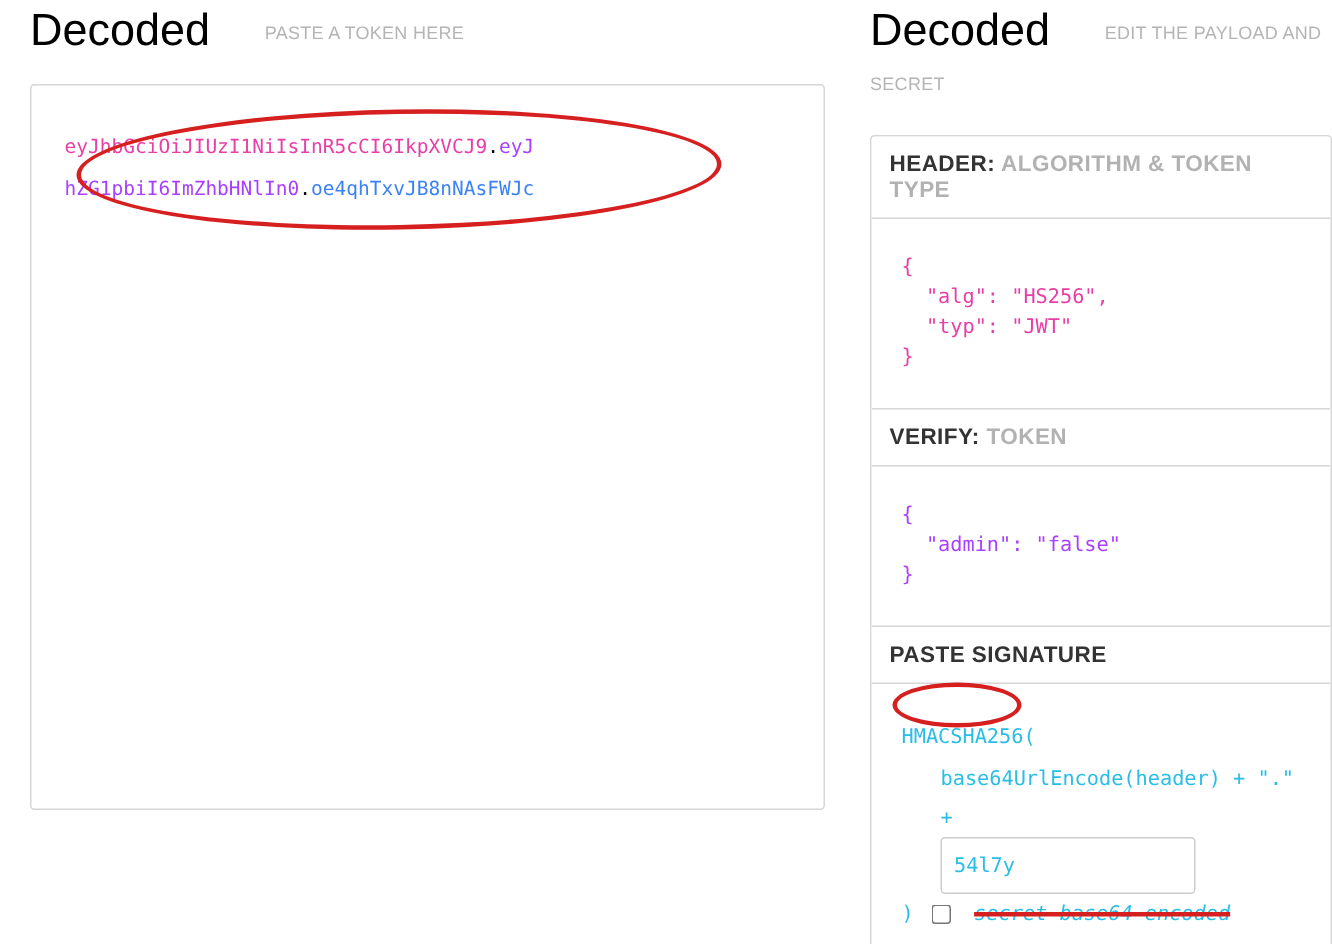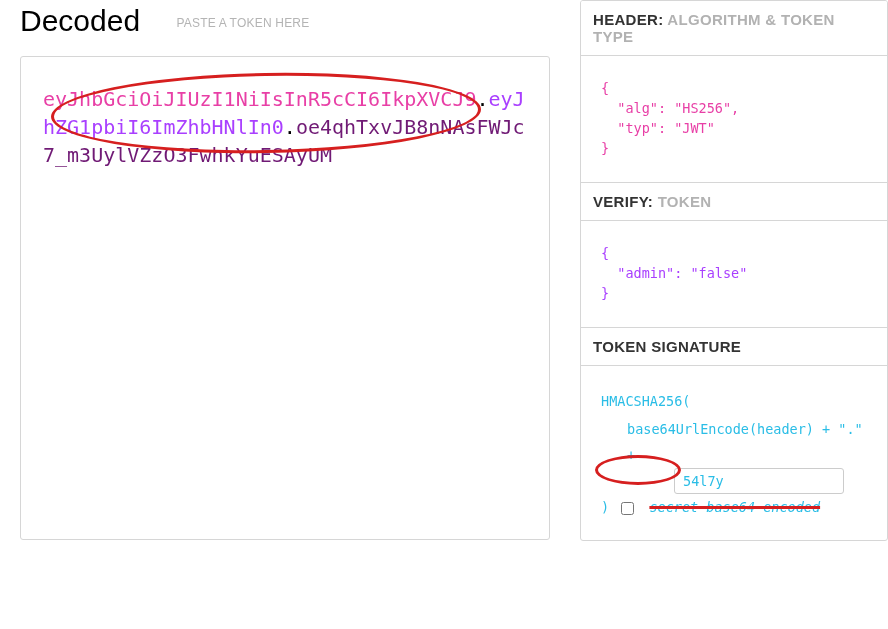--- a/index.html
+++ b/index.html
@@ -40,30 +40,30 @@
   .encoded-box {
     position: relative;
     border: 1px solid #d6d6d6;
     border-radius: 3px;
     padding: 28px 22px;
     height: 484px;
     background: #fff;
   }
   .token-editor {
     font-family: ui-monospace, Menlo, Consolas, monospace;
-    font-size: 20px;
+    font-size: 13px;
     line-height: 28px;
     word-break: break-all;
     white-space: normal;
     position: relative;
     z-index: 2;
   }
   .seg-header    { color: #e83fa6; }
   .seg-payload   { color: #a93fff; }
-  .seg-signature { color: #701a75; }
+  .seg-signature { color: #3b82f6; }
   .dot     { color: #000; }
 
   
   .red-ellipse {
     position: absolute;
     border: 3px solid #d61f1f;
     border-radius: 50%;
     z-index: 3;
     pointer-events: none;
   }
@@ -98,49 +98,51 @@
   .sig-body .indent.first { margin-top:2px; }
 
   .secret-input {
     font-family: ui-monospace, Menlo, Consolas, monospace;
     font-size: 13.5px;
     color: #2abde6;
     border: 1px solid #ccc;
     border-radius: 3px;
     padding: 4px 8px;
     width: 170px;
-    height: 26px;
+    height: 38px;
     background:#fff;
-    margin-left:47px;
   }
   .b64-line { margin-left:4px; text-decoration: line-through; text-decoration-color: #d61f1f; text-decoration-thickness: 3px; font-style: italic; }
   .cb { vertical-align: middle; }
 </style>
 </head>
 <body>
 
 <div class="columns">
 
   <div class="col-left">
     <h1 class="section-title">
       <span>Decoded</span>
       <span class="subtitle">PASTE A TOKEN HERE</span>
     </h1>
 
     <div class="encoded-box">
       <span class="red-ellipse big"></span>
       <div class="token-editor">
         <span class="seg-header">eyJhbGciOiJIUzI1NiIsInR5cCI6IkpXVCJ9</span><span class="dot">.</span><span class="seg-payload">eyJ</span><br>
         <span class="seg-payload">hZG1pbiI6ImZhbHNlIn0</span><span class="dot">.</span><span class="seg-signature">oe4qhTxvJB8nNAsFWJc</span><br>
-        <span class="seg-signature">7_m3UylVZzO3FwhkYuESAyUM</span>
       </div>
     </div>
   </div>
 
   <div class="col-right">
+    <h1 class="section-title">
+      <span>Decoded</span>
+      <span class="subtitle">EDIT THE PAYLOAD AND SECRET</span>
+    </h1>
 
     <div class="panel-group">
 
       <div class="panel-head">
         <span>HEADER:</span>
         <span class="muted">ALGORITHM &amp; TOKEN TYPE</span>
       </div>
       <div class="panel-body header-body">{
   "alg": "HS256",
   "typ": "JWT"
@@ -148,21 +150,21 @@
 
       <div class="panel-head">
         <span>VERIFY:</span>
         <span class="muted">TOKEN</span>
       </div>
       <div class="panel-body payload-body">{
   "admin": "false"
 }</div>
 
       <div class="panel-head">
-        <span>TOKEN SIGNATURE</span>
+        <span>PASTE SIGNATURE</span>
       </div>
       <div class="panel-body sig-body">
         <span>HMACSHA256(</span>
         <span class="indent first">base64UrlEncode(header) + "." +</span>
         <span class="indent">
           <input class="secret-input" type="text" value="54l7y" style="">
         </span>
         <span>) </span>
         <input type="checkbox" class="cb" style="">
         <span class="b64-line">secret base64 encoded</span>

